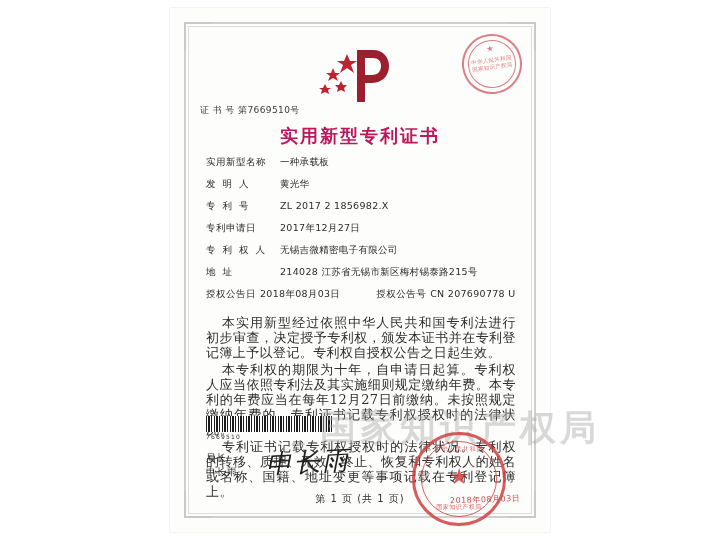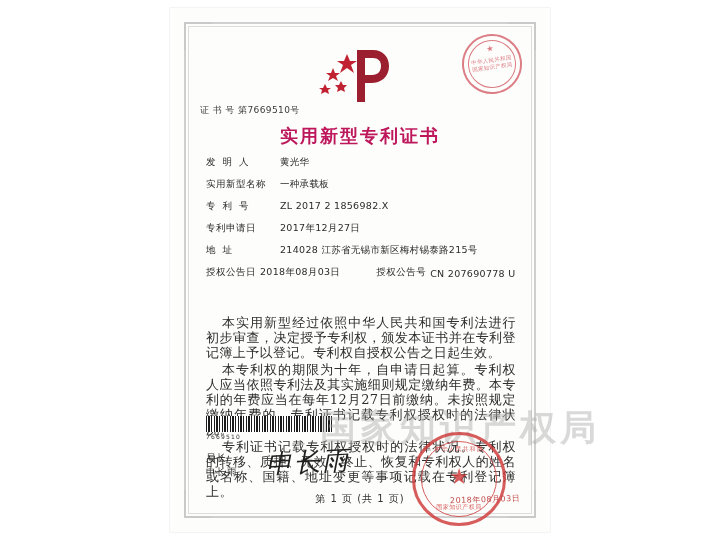--- a/index.html
+++ b/index.html
@@ -151,21 +151,21 @@
   }
   .field-value {
     flex: 1 1 auto;
     letter-spacing: 0.3px;
   }
   .field-row.pair {
     justify-content: flex-start;
   }
   .field-row.pair .seg {
     display: flex;
-    align-items: flex-end;
+    align-items: flex-start;
   }
   .field-row.pair .seg.second {
     margin-left: 36px;
   }
   .field-row.pair .lbl {
     letter-spacing: 0.5px;
     white-space: nowrap;
     margin-right: 4px;
   }
   .field-row.pair .val {
@@ -336,34 +336,38 @@
         <polygon points="16,20 18,25 23,25 19,28 21,33 16,30 11,33 13,28 9,25 14,25" fill="#c02232"></polygon>
         <polygon points="24,33 26,37 30,37 27,40 28,44 24,42 20,44 21,40 18,37 22,37" fill="#c02232"></polygon>
         <polygon points="8,36 10,40 14,40 11,42 12,46 8,44 4,46 5,42 2,40 6,40" fill="#c02232"></polygon>
       </svg>
     </div>
 
     <div class="title">实用新型专利证书</div>
 
     <div class="fields">
       <div class="field-row">
+        <span class="field-label wide">实用新型名称</span>
+        <span class="field-value">一种承载板</span>
+      </div>
+      <div class="field-row">
         <span class="field-label">发 明 人</span>
         <span class="field-value">黄光华</span>
       </div>
       <div class="field-row">
-        <span class="field-label wide">实用新型名称</span>
-        <span class="field-value">一种承载板</span>
-      </div>
-      <div class="field-row">
         <span class="field-label">专 利 号</span>
         <span class="field-value">ZL 2017 2 1856982.X</span>
       </div>
       <div class="field-row">
         <span class="field-label wide">专利申请日</span>
         <span class="field-value">2017年12月27日</span>
+      </div>
+      <div class="field-row">
+        <span class="field-label">专 利 权 人</span>
+        <span class="field-value">无锡吉微精密电子有限公司</span>
       </div>
       <div class="field-row">
         <span class="field-label">地 址</span>
         <span class="field-value">214028 江苏省无锡市新区梅村锡泰路215号</span>
       </div>
       <div class="field-row pair">
         <span class="seg">
           <span class="lbl">授权公告日</span>
           <span class="val">2018年08月03日</span>
         </span>

